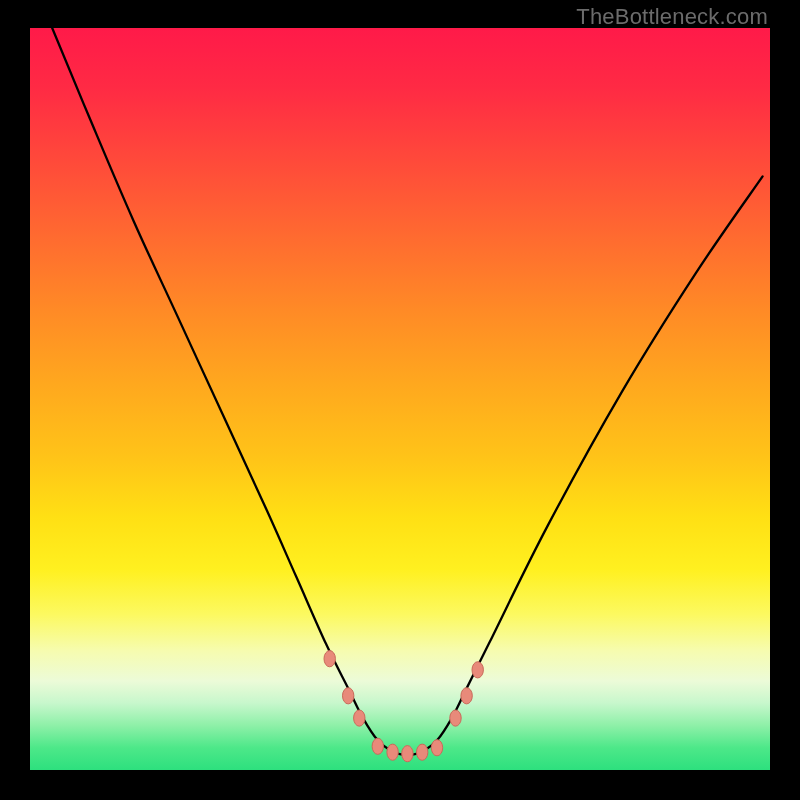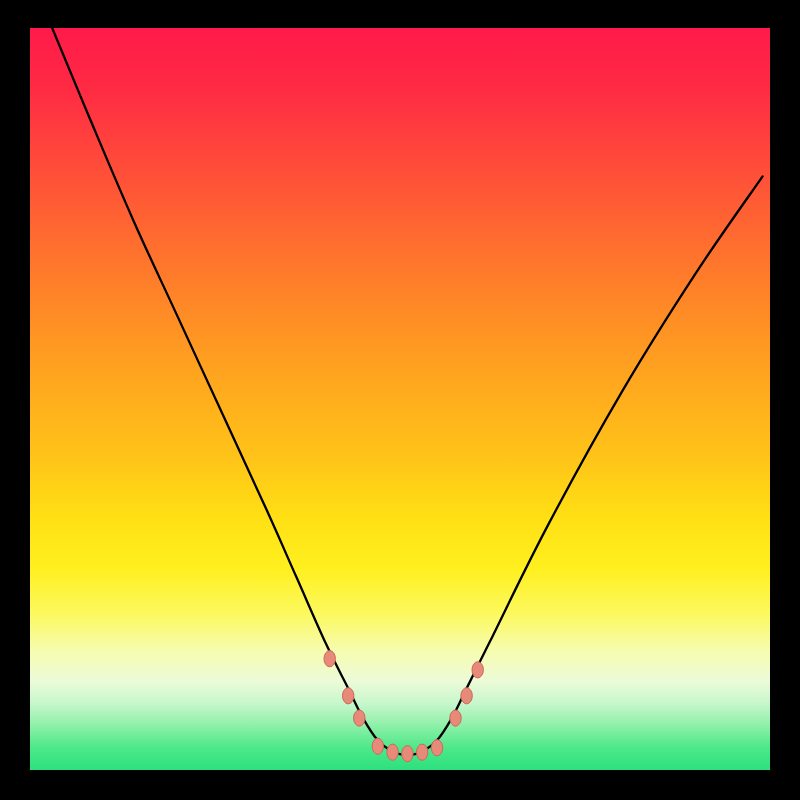--- a/index.html
+++ b/index.html
@@ -58,20 +58,21 @@
     font-size: 22px;
     font-weight: 500;
     letter-spacing: 0.2px;
     user-select: none;
   }
 </style>
 </head>
 <body>
 <div class="frame">
 
+  <div class="attribution">TheBottleneck.com</div>
 
   <div class="plot-area">
     <svg class="curve" viewBox="0 0 740 742" preserveAspectRatio="none">
       <path d="M 22.20 0.00 C 28.86 16.03, 44.55 54.31, 59.20 89.04 C 73.85 123.77, 87.62 156.86, 103.60 192.92 C 119.58 228.98, 132.02 254.65, 148.00 289.38 C 163.98 324.11, 176.42 351.11, 192.40 385.84 C 208.38 420.57, 223.48 452.92, 236.80 482.30 C 250.12 511.68, 255.74 525.04, 266.40 549.08 C 277.06 573.12, 286.68 595.83, 296.00 615.86 C 305.32 635.89, 311.54 647.02, 318.20 660.38 C 324.86 673.74, 327.67 680.71, 333.00 690.06 C 338.33 699.41, 342.47 706.31, 347.80 712.32 C 353.13 718.33, 357.27 720.78, 362.60 723.45 C 367.93 726.12, 372.07 727.16, 377.40 727.16 C 382.73 727.16, 386.87 726.12, 392.20 723.45 C 397.53 720.78, 401.67 718.33, 407.00 712.32 C 412.33 706.31, 416.47 699.41, 421.80 690.06 C 427.13 680.71, 429.94 673.74, 436.60 660.38 C 443.26 647.02, 444.15 645.24, 458.80 615.86 C 473.45 586.48, 494.02 542.55, 518.00 497.14 C 541.98 451.73, 565.36 408.99, 592.00 363.58 C 618.64 318.17, 640.69 283.59, 666.00 244.86 C 691.31 206.13, 720.61 165.76, 732.60 148.40" fill="none" stroke="#000000" stroke-width="2.3" stroke-linecap="round" stroke-linejoin="round"></path>
       <g>
           <ellipse cx="299.70" cy="630.70" rx="5.70" ry="8.10" fill="#e88a7a" stroke="#c96a5a" stroke-width="1"></ellipse>
           <ellipse cx="318.20" cy="667.80" rx="5.70" ry="8.10" fill="#e88a7a" stroke="#c96a5a" stroke-width="1"></ellipse>
           <ellipse cx="329.30" cy="690.06" rx="5.70" ry="8.10" fill="#e88a7a" stroke="#c96a5a" stroke-width="1"></ellipse>
           <ellipse cx="347.80" cy="718.26" rx="5.70" ry="8.10" fill="#e88a7a" stroke="#c96a5a" stroke-width="1"></ellipse>
           <ellipse cx="362.60" cy="724.19" rx="5.70" ry="8.10" fill="#e88a7a" stroke="#c96a5a" stroke-width="1"></ellipse>

